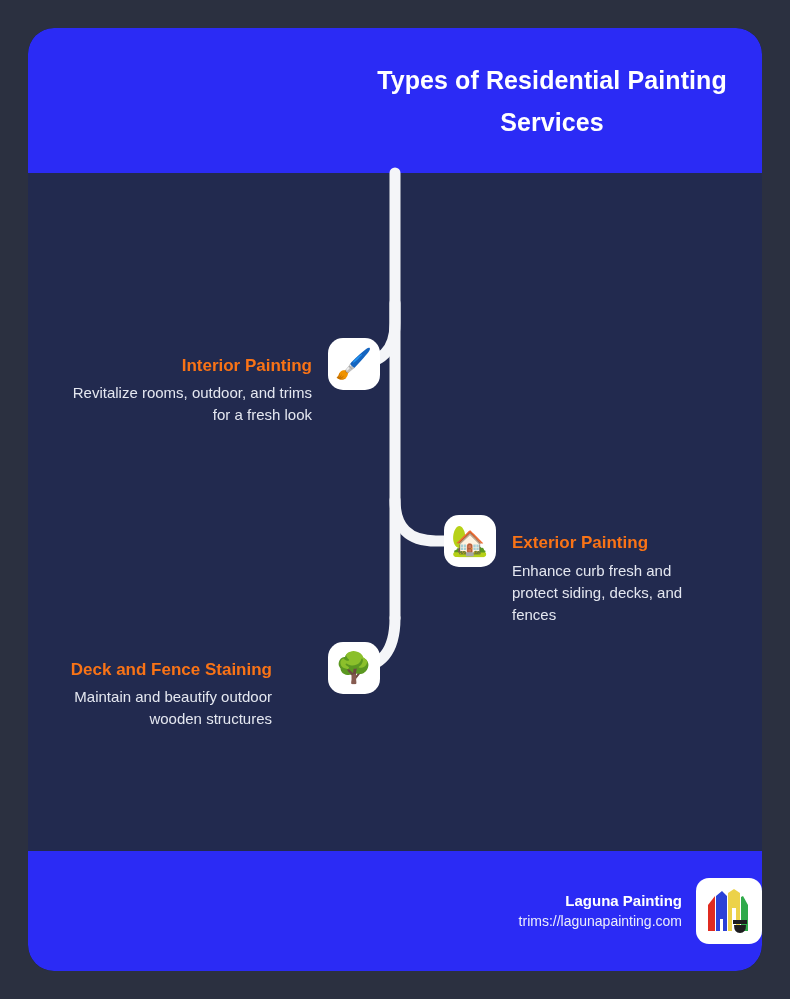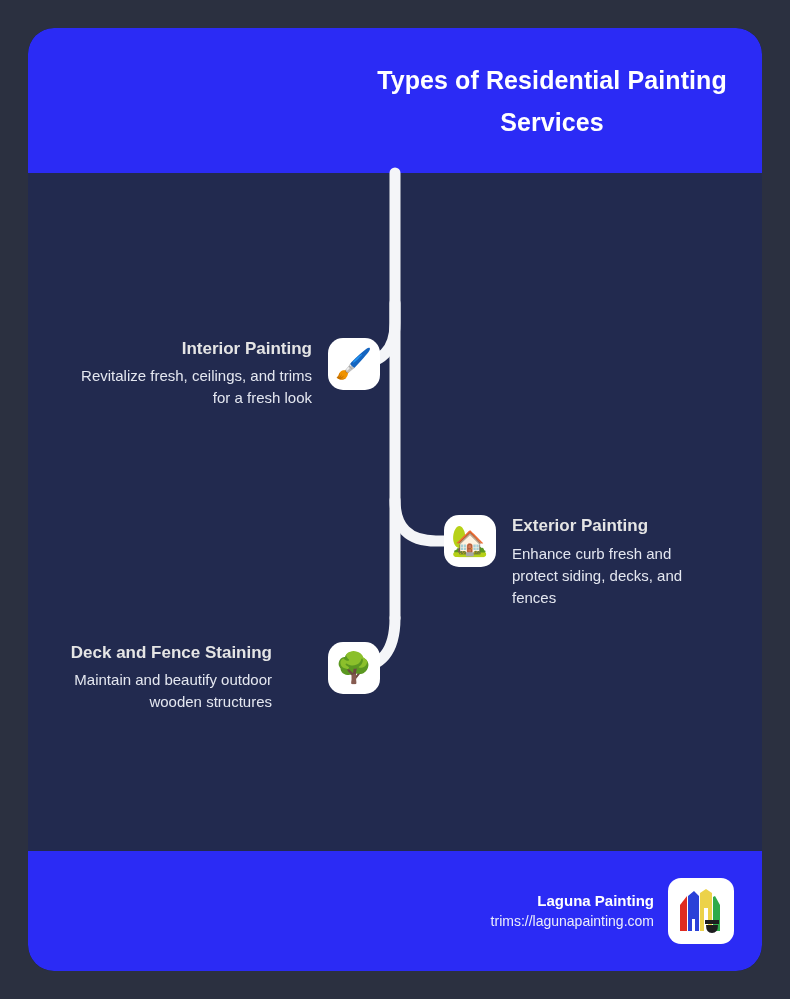--- a/index.html
+++ b/index.html
@@ -63,25 +63,26 @@
     position: absolute;
     display: flex;
     align-items: flex-start;
   }
   .row-left { flex-direction: row; }
 
   .texts-right { text-align: right; }
   .texts-left  { text-align: left; }
 
   .item-title {
-    color: #e5e5e5;
+    color: #f97316;
     font-size: 17px;
     font-weight: bold;
     line-height: 22px;
     white-space: nowrap;
+    margin-top: 17px;
   }
   .item-desc {
     color: #e4e7f0;
     font-size: 15px;
     line-height: 22px;
     margin-top: 5px;
   }
 
   .icon-box {
     width: 52px;
@@ -129,21 +130,20 @@
     position: absolute;
     left: 0;
     bottom: 0;
     width: 734px;
     height: 120px;
     background: #2b2bf5;
     border-radius: 0 0 26px 26px;
     display: flex;
     align-items: center;
     justify-content: flex-end;
-    padding-right: 28px;
     box-sizing: border-box;
   }
   #footer-texts {
     text-align: right;
     margin-right: 14px;
   }
   #footer-brand {
     color: #ffffff;
     font-size: 15px;
     font-weight: bold;
@@ -183,21 +183,21 @@
 
       <path d="M 367 472 Q 367 513 408 513 L 420 513"></path>
 
       <path d="M 367 590 Q 367 640 326 640 L 318 640"></path>
     </g>
   </svg>
 
   <div class="row row-left" id="row-interior">
     <div class="texts texts-right">
       <div class="item-title">Interior Painting</div>
-      <div class="item-desc">Revitalize fresh, ceilings, and trims for a fresh look</div>
+      <div class="item-desc">Revitalize rooms, outdoor, and trims for a fresh look</div>
     </div>
     <div class="icon-box">
       <span class="icon-glyph">🖌️</span>
     </div>
   </div>
 
   <div class="row" id="row-exterior">
     <div class="icon-box">
       <span class="icon-glyph">🏡</span>
     </div>

